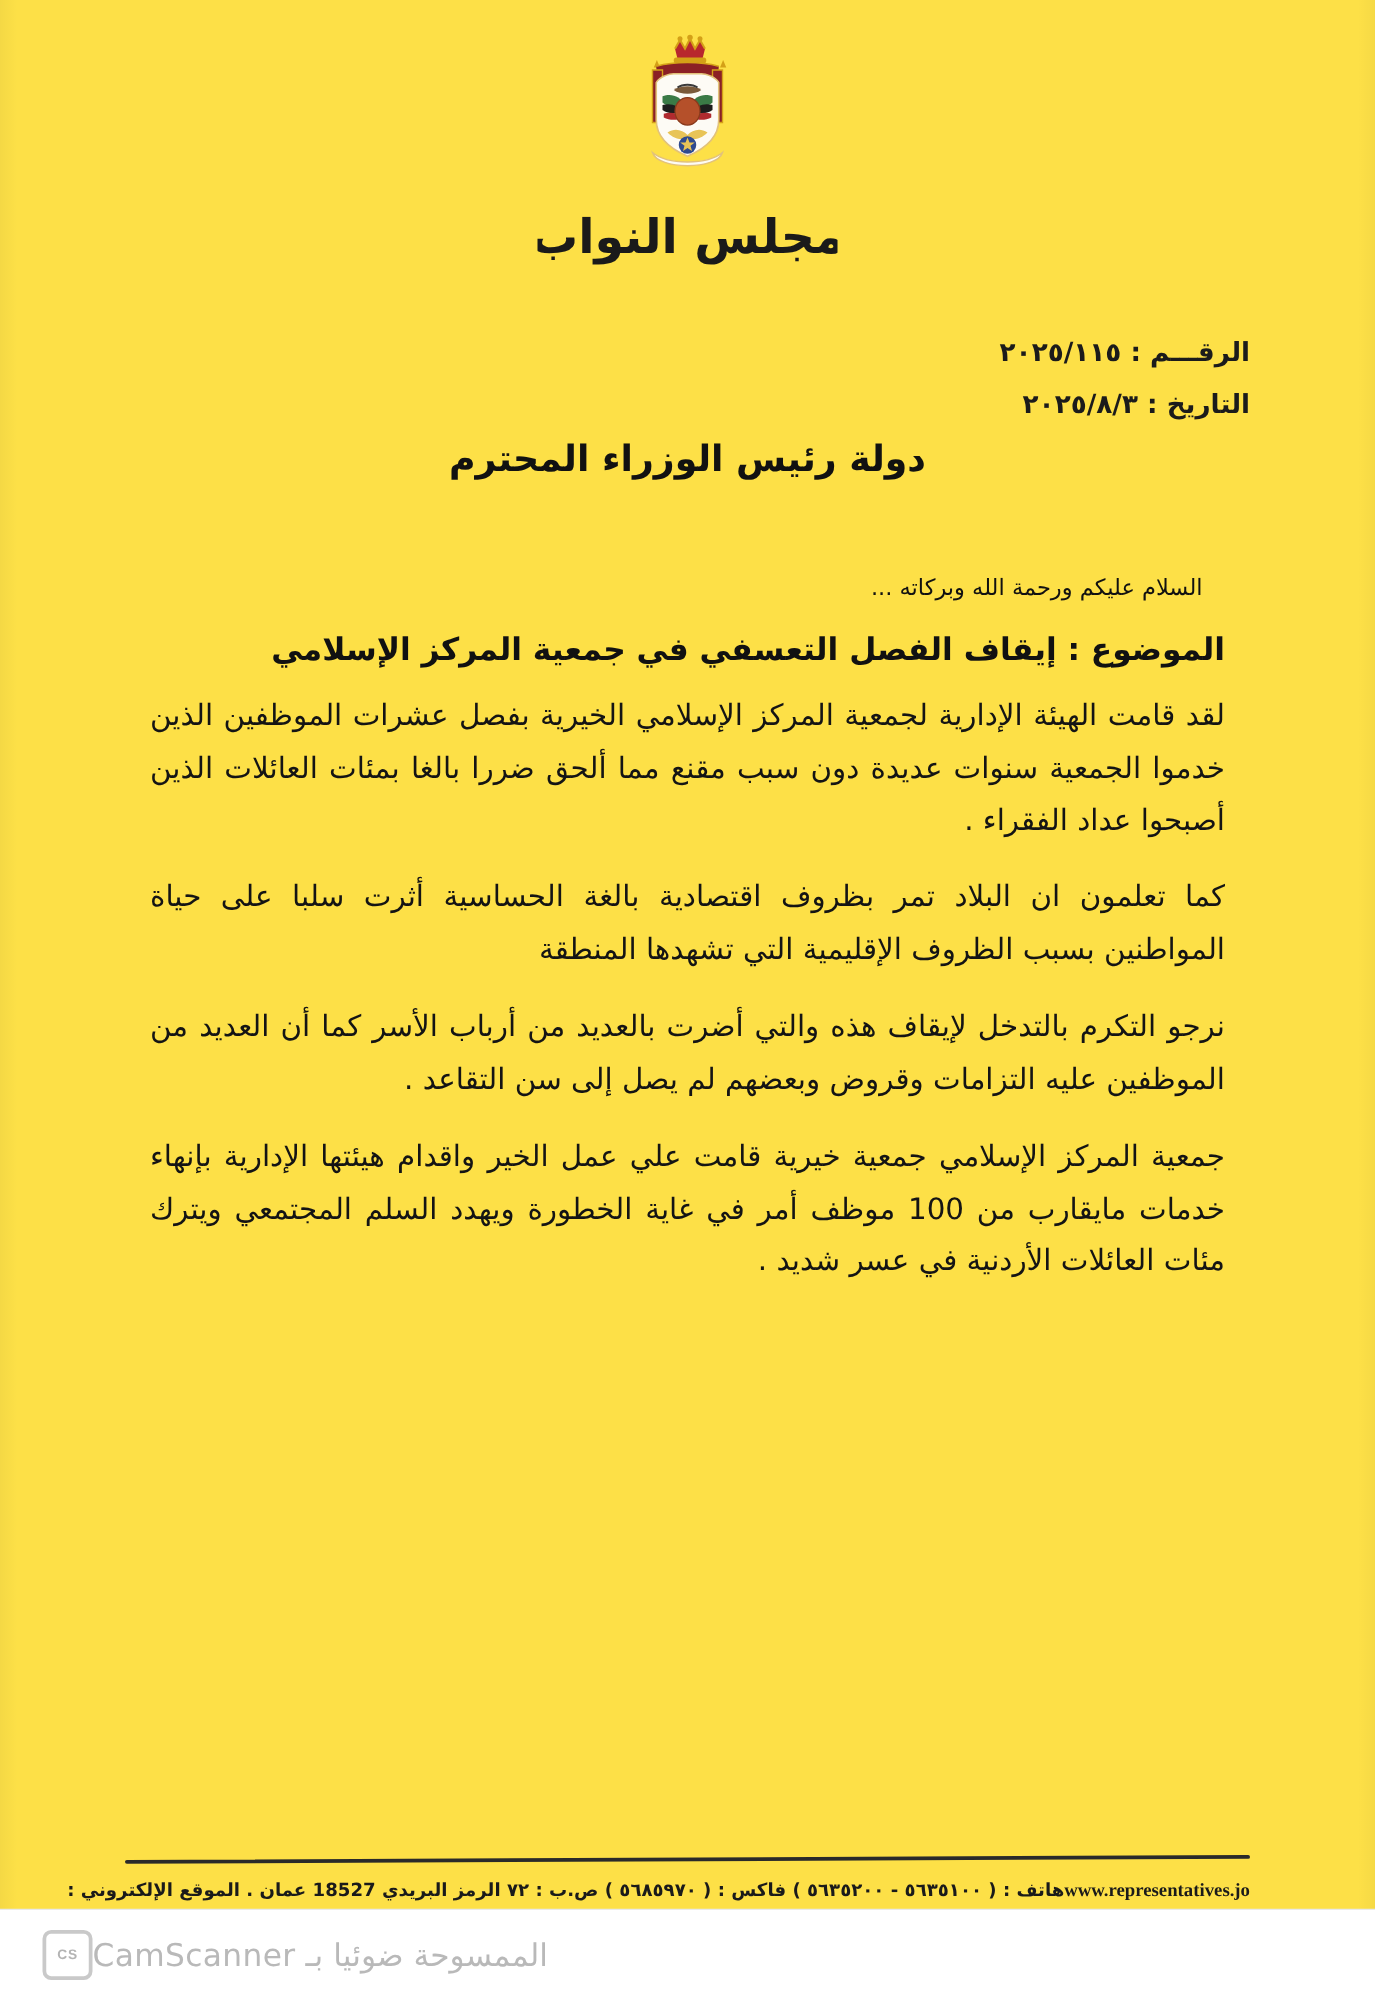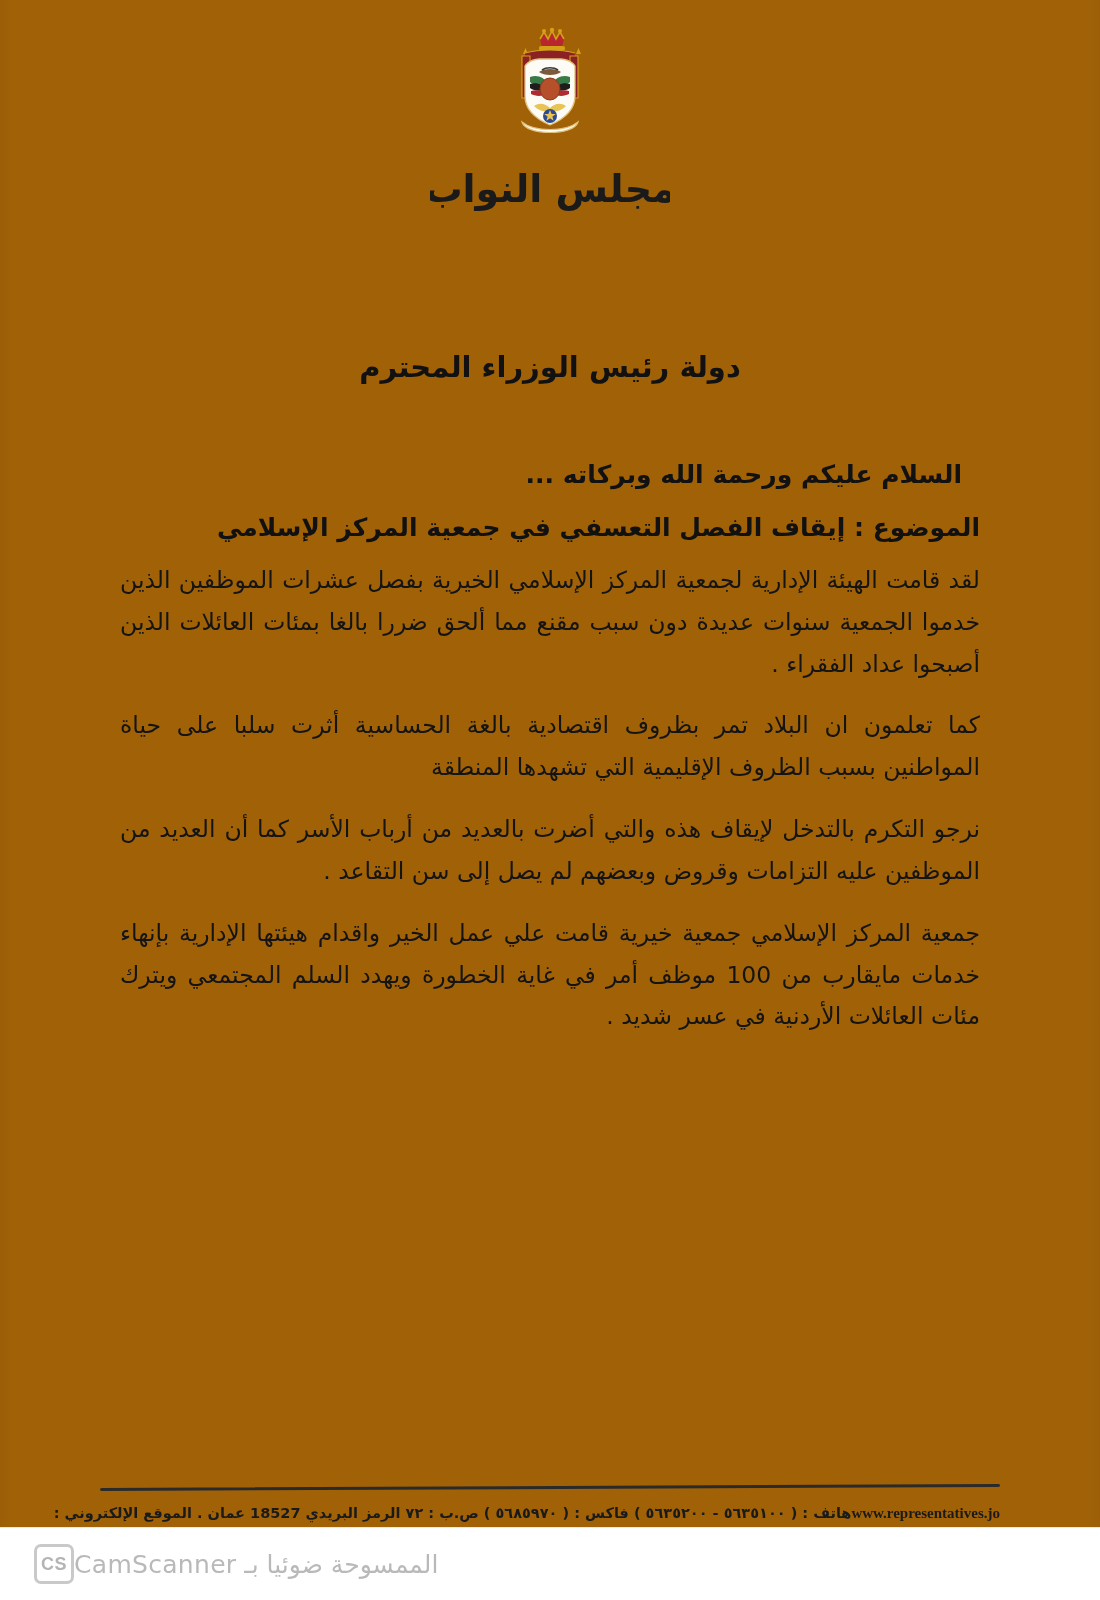--- a/index.html
+++ b/index.html
@@ -7,21 +7,21 @@
     padding: 0;
     background: #ffffff;
   }
   body {
     font-family: "DejaVu Sans", "Liberation Sans", sans-serif;
   }
   .page {
     position: relative;
     width: 1100px;
     height: 1600px;
-    background: #a16207;
+    background: #fde047;
     overflow: hidden;
     box-sizing: border-box;
   }
   
   .scan-edge-left {
     position: absolute;
     left: 0; top: 0; bottom: 0;
     width: 14px;
     background: linear-gradient(to left, rgba(0,0,0,0.00), rgba(0,0,0,0.035));
     pointer-events: none;
@@ -84,22 +84,22 @@
   }
   .addressee {
     text-align: center;
     font-size: 29px;
     font-weight: 700;
     color: #111;
     letter-spacing: 0px;
     margin-bottom: 76px;
   }
   .salutation {
-    font-size: 25px;
-    font-weight: 700;
+    font-size: 18px;
+    font-weight: 400;
     color: #111;
     text-align: right;
     margin-right: 18px;
     margin-bottom: 24px;
   }
   .subject {
     font-size: 25px;
     font-weight: 700;
     color: #111;
     text-align: right;
@@ -179,21 +179,21 @@
     direction: ltr;
   }
   .cs-logo {
     width: 34px;
     height: 34px;
     border: 3px solid #c9c9c9;
     border-radius: 7px;
     color: #b4b4b4;
     font-family: "Liberation Sans", sans-serif;
     font-weight: 700;
-    font-size: 18px;
+    font-size: 11px;
     display: flex;
     align-items: center;
     justify-content: center;
     margin-left: 16px;
     letter-spacing: 0.5px;
   }
   .cs-text {
     color: #b9b9b9;
     font-size: 25px;
     font-family: "DejaVu Sans", sans-serif;
@@ -266,20 +266,24 @@
       <path d="M28 96 C40 106 72 106 84 96 C80 110 32 110 28 96 Z" fill="#fdfbf5" stroke="#e2c27a" stroke-width="1.2"></path>
     </svg>
 
     <div class="council-name">
       <svg width="240" height="62" viewBox="0 0 240 62">
         <text x="120" y="44" text-anchor="middle" font-family="'DejaVu Sans', sans-serif" font-size="38" font-weight="700" fill="#1a1a1a">مجلس النواب</text>
       </svg>
     </div>
   </div>
 
+  <div class="ref-block">
+    <div class="ref-line">الرقـــم : ٢٠٢٥/١١٥</div>
+    <div class="ref-line">التاريخ : ٢٠٢٥/٨/٣</div>
+  </div>
 
   <div class="doc-body">
 
     <div class="addressee">دولة رئيس الوزراء المحترم</div>
 
     <div class="salutation">السلام عليكم ورحمة الله وبركاته ...</div>
 
     <div class="subject">الموضوع : إيقاف الفصل التعسفي في جمعية المركز الإسلامي</div>
 
     <p class="para">لقد قامت الهيئة الإدارية لجمعية المركز الإسلامي الخيرية بفصل عشرات الموظفين الذين خدموا الجمعية سنوات عديدة دون سبب مقنع مما ألحق ضررا بالغا بمئات العائلات الذين أصبحوا عداد الفقراء .</p>

